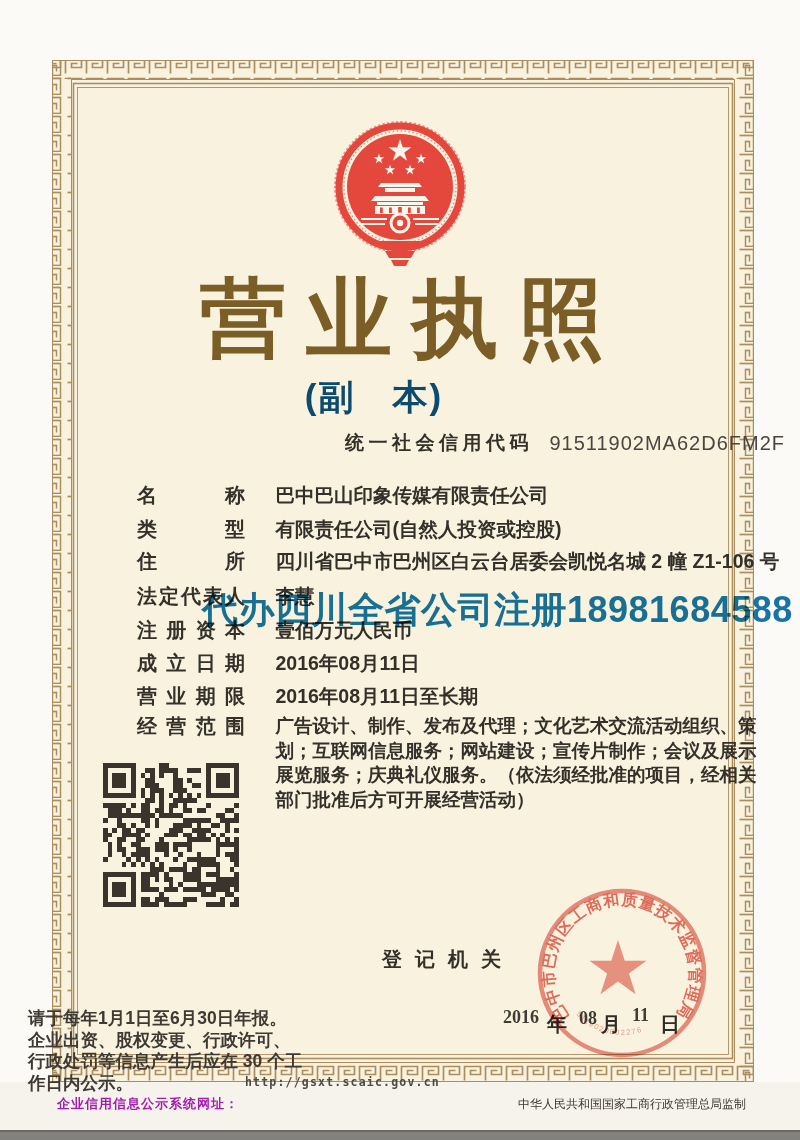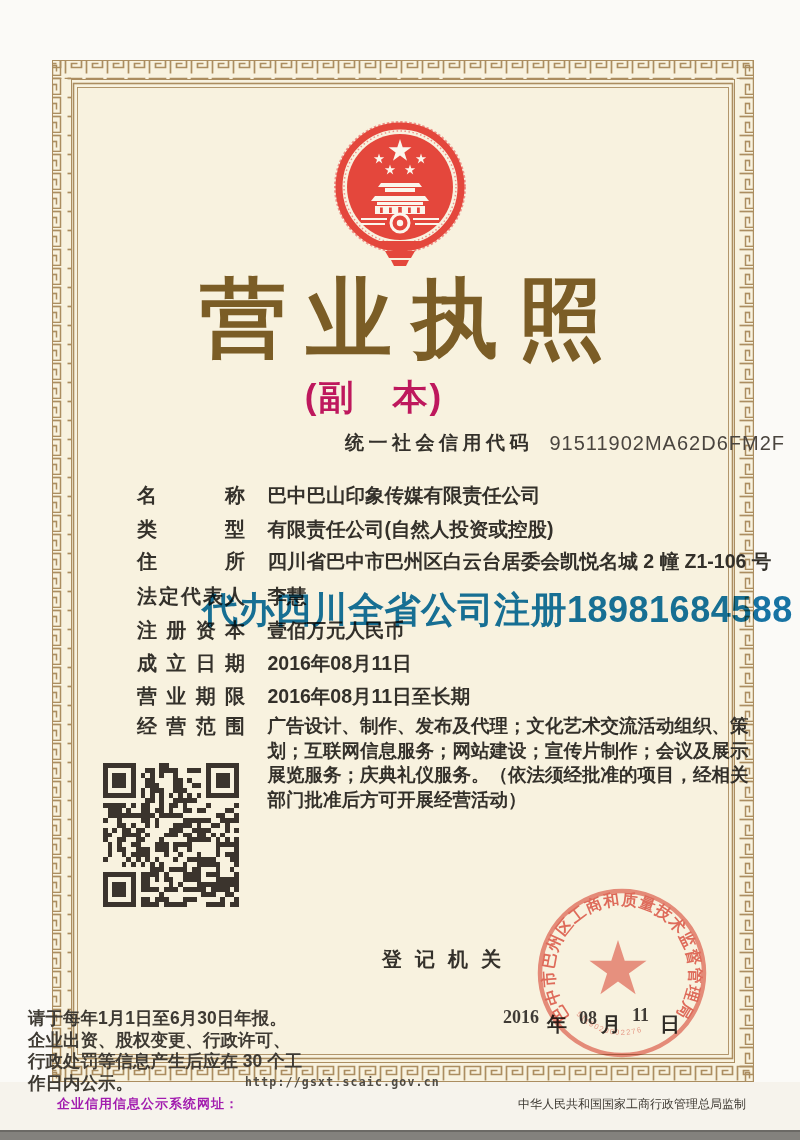--- a/index.html
+++ b/index.html
@@ -11,29 +11,29 @@
   }
   .abs{position:absolute;}
   #paper{left:52px;top:60px;width:702px;height:1022px;background:#f8f2df;}
   #footer-zone{left:0;top:1082px;width:800px;height:48px;background:#f6f3ec;}
   #border-svg{left:0;top:0;z-index:2;}
   #emblem{left:333px;top:121px;width:134px;height:148px;z-index:3;}
   #title{left:0;top:268px;width:800px;text-align:center;z-index:3;
     font-size:86px;line-height:100px;font-weight:900;color:#7b5d26;
     letter-spacing:20px;margin-left:12px;white-space:nowrap;}
   #subtitle{left:0;top:376px;width:748px;text-align:center;z-index:3;
-    font-size:35px;line-height:42px;font-weight:700;color:#be185d;letter-spacing:2px;}
+    font-size:35px;line-height:42px;font-weight:700;color:#0c4a6e;letter-spacing:2px;}
   #credit-line{left:345px;top:430px;z-index:3;white-space:nowrap;}
   #credit-line .clabel{font-size:19px;font-weight:700;letter-spacing:4.5px;color:#34312b;}
   #credit-line .ccode{font-family:Liberation Sans, sans-serif;font-size:20px;color:#4a453f;
     letter-spacing:1px;margin-left:12px;position:relative;top:1px;}
   .row{position:absolute;left:137px;z-index:3;white-space:nowrap;}
   .flabel{display:inline-flex;justify-content:space-between;width:108px;
     font-size:20px;font-weight:700;color:#34312b;vertical-align:top;line-height:24px;}
-  .fvalue{display:inline-block;margin-left:18px;font-size:19.5px;font-weight:700;
+  .fvalue{display:inline-block;margin-left:26px;font-size:19.5px;font-weight:700;
     color:#33302a;line-height:24px;vertical-align:top;}
   .row-scope .fvalue{width:492px;white-space:normal;line-height:24.5px;font-size:18.5px;}
   #watermark{left:202px;top:586px;z-index:6;font-size:36px;font-weight:600;
     color:#0369a1;white-space:nowrap;letter-spacing:0.5px;
     mix-blend-mode:multiply;opacity:.92;}
   #qr{left:103px;top:763px;width:136px;height:144px;z-index:3;}
   #reg-organ{left:382px;top:946px;z-index:3;font-size:20px;font-weight:700;
     letter-spacing:13px;color:#34312b;white-space:nowrap;}
   #seal{left:518px;top:866px;width:212px;height:210px;z-index:7;
     mix-blend-mode:multiply;opacity:.95;}

